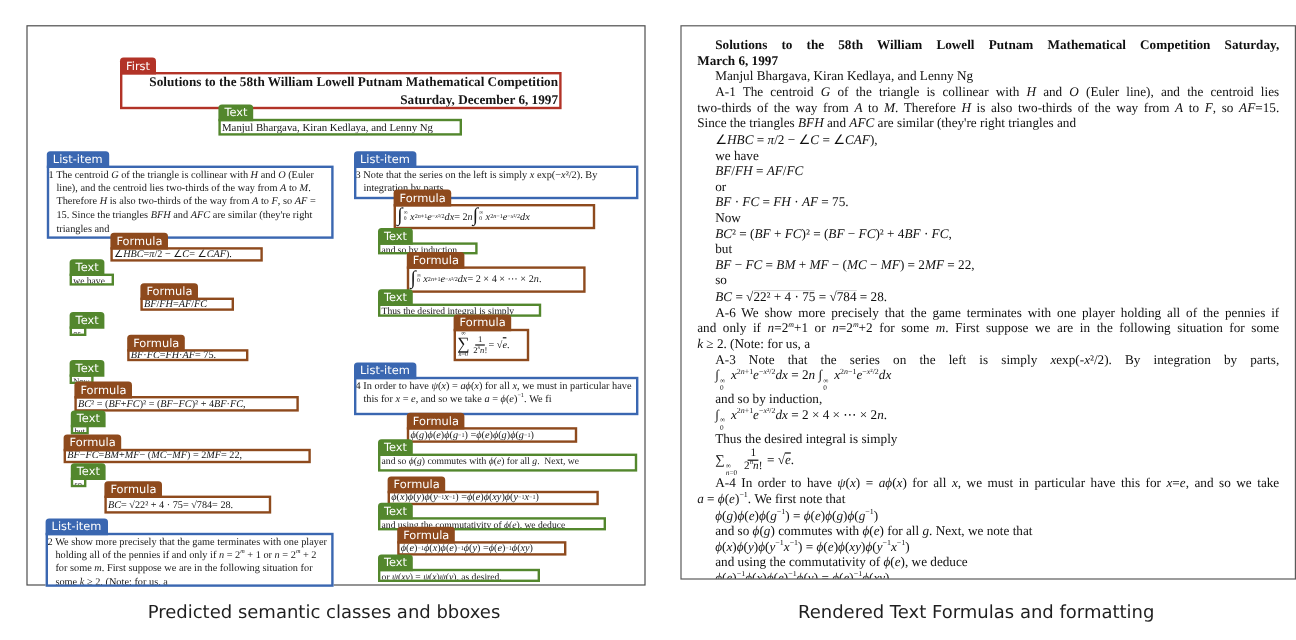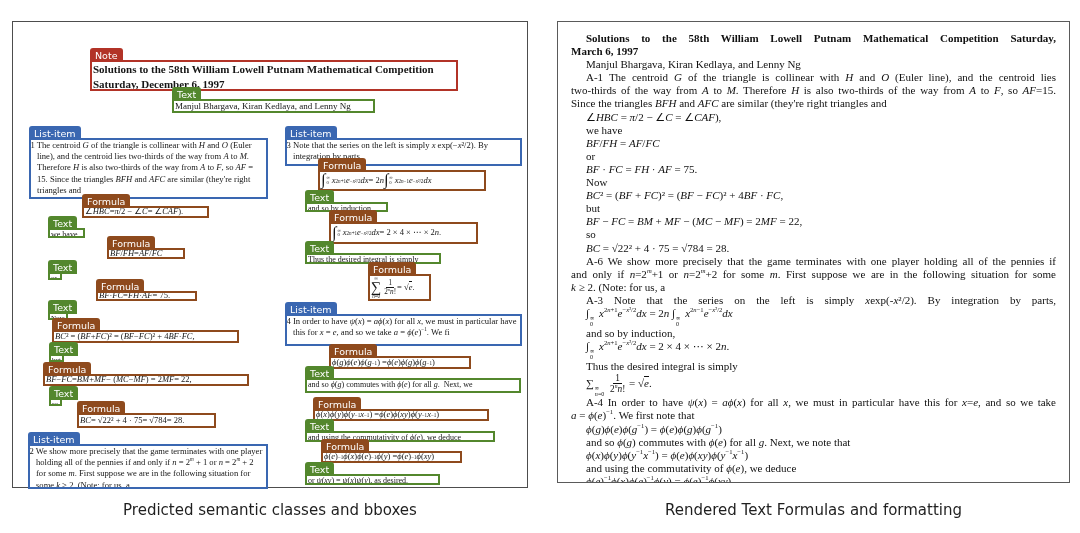--- a/index.html
+++ b/index.html
@@ -1,28 +1,28 @@
 <!DOCTYPE html>
 <html><head>
 <meta charset="utf-8">
 <style>
   html,body{margin:0;padding:0;}
   body{width:1080px;height:533px;background:#ffffff;position:relative;overflow:hidden;
        font-family:"Liberation Serif", serif;}
-  .panel{position:absolute;background:#fff;box-sizing:border-box;}
+  .panel{position:absolute;background:#fff;box-sizing:border-box;margin-left:10px;}
   #left-panel{left:12px;top:21px;width:516px;height:467px;border:1px solid #4d4d4d;}
   #right-panel{left:557px;top:21px;width:513px;height:462px;border:1px solid #5a5a5a;}
   #bbox-layer{position:absolute;left:0;top:0;right:0;bottom:0;}
   .bbox{position:absolute;border:2px solid;background:#fff;box-sizing:border-box;}
   .tab{position:absolute;bottom:100%;left:-2px;color:#fff;
        font-family:"DejaVu Sans","Liberation Sans",sans-serif;
        font-size:9.5px;line-height:11px;padding:2px 5px 1px 5px;
        border-radius:3px 3px 0 0;white-space:nowrap;}
   .bc{width:100%;height:100%;overflow:hidden;color:#161616;line-height:1.3;padding:0 1px;box-sizing:border-box;}
-  .bc.ctr{text-align:left;line-height:1.33;}
+  .bc.ctr{text-align:right;line-height:1.33;}
   .bc.hang{padding-left:6px;text-indent:-17px;}
   .bc.fm{white-space:nowrap;display:flex;align-items:center;}
   sup{font-size:0.6em;line-height:0;}
   .ov{border-top:1px solid currentColor;padding-top:0;text-align:center;}
   .big{font-size:1.9em;line-height:0.8;}
   .ss{display:inline-flex;flex-direction:column;justify-content:space-between;
       height:1.9em;vertical-align:-0.55em;font-size:0.55em;line-height:1;margin:0 2px 0 1px;}
   .ss span{display:block;}
   .sumcol{display:inline-flex;flex-direction:column;align-items:center;line-height:1;
       vertical-align:middle;margin-right:2px;}
@@ -40,21 +40,21 @@
       font-family:"DejaVu Sans","Liberation Sans",sans-serif;font-size:15px;color:#1f1f1f;}
   #cap-left{left:12px;width:516px;}
   #cap-right{left:557px;width:513px;}
 </style>
 </head>
 <body>
 
 <div class="panel" id="left-panel">
   <div id="bbox-layer">
       <div class="bbox" style="left: 77px; top: 38px; width: 368px; height: 31px; border-color: rgb(178, 51, 39);">
-        <span class="tab" style="background: rgb(178, 51, 39);">Note</span>
+        <span class="tab" style="background: rgb(178, 51, 39);">First</span>
         <div class="bc ctr" style="font-size: 11px;"><b>Solutions to the 58th William Lowell Putnam Mathematical Competition<br>Saturday, December 6, 1997</b></div>
       </div>
       <div class="bbox" style="left: 159px; top: 77px; width: 203px; height: 14px; border-color: rgb(83, 135, 45);">
         <span class="tab" style="background: rgb(83, 135, 45);">Text</span>
         <div class="bc" style="font-size: 9px;">Manjul Bhargava, Kiran Kedlaya, and Lenny Ng</div>
       </div>
       <div class="bbox" style="left: 16px; top: 116px; width: 239px; height: 61px; border-color: rgb(58, 103, 177);">
         <span class="tab" style="background: rgb(58, 103, 177);">List-item</span>
         <div class="bc hang" style="font-size: 8.6px;">A–1 The centroid <i>G</i> of the triangle is collinear with <i>H</i> and <i>O</i> (Euler line), and the centroid lies two-thirds of the way from <i>A</i> to <i>M</i>. Therefore <i>H</i> is also two-thirds of the way from <i>A</i> to <i>F</i>, so <i>AF</i> = 15. Since the triangles <i>BFH</i> and <i>AFC</i> are similar (they're right triangles and</div>
       </div>

